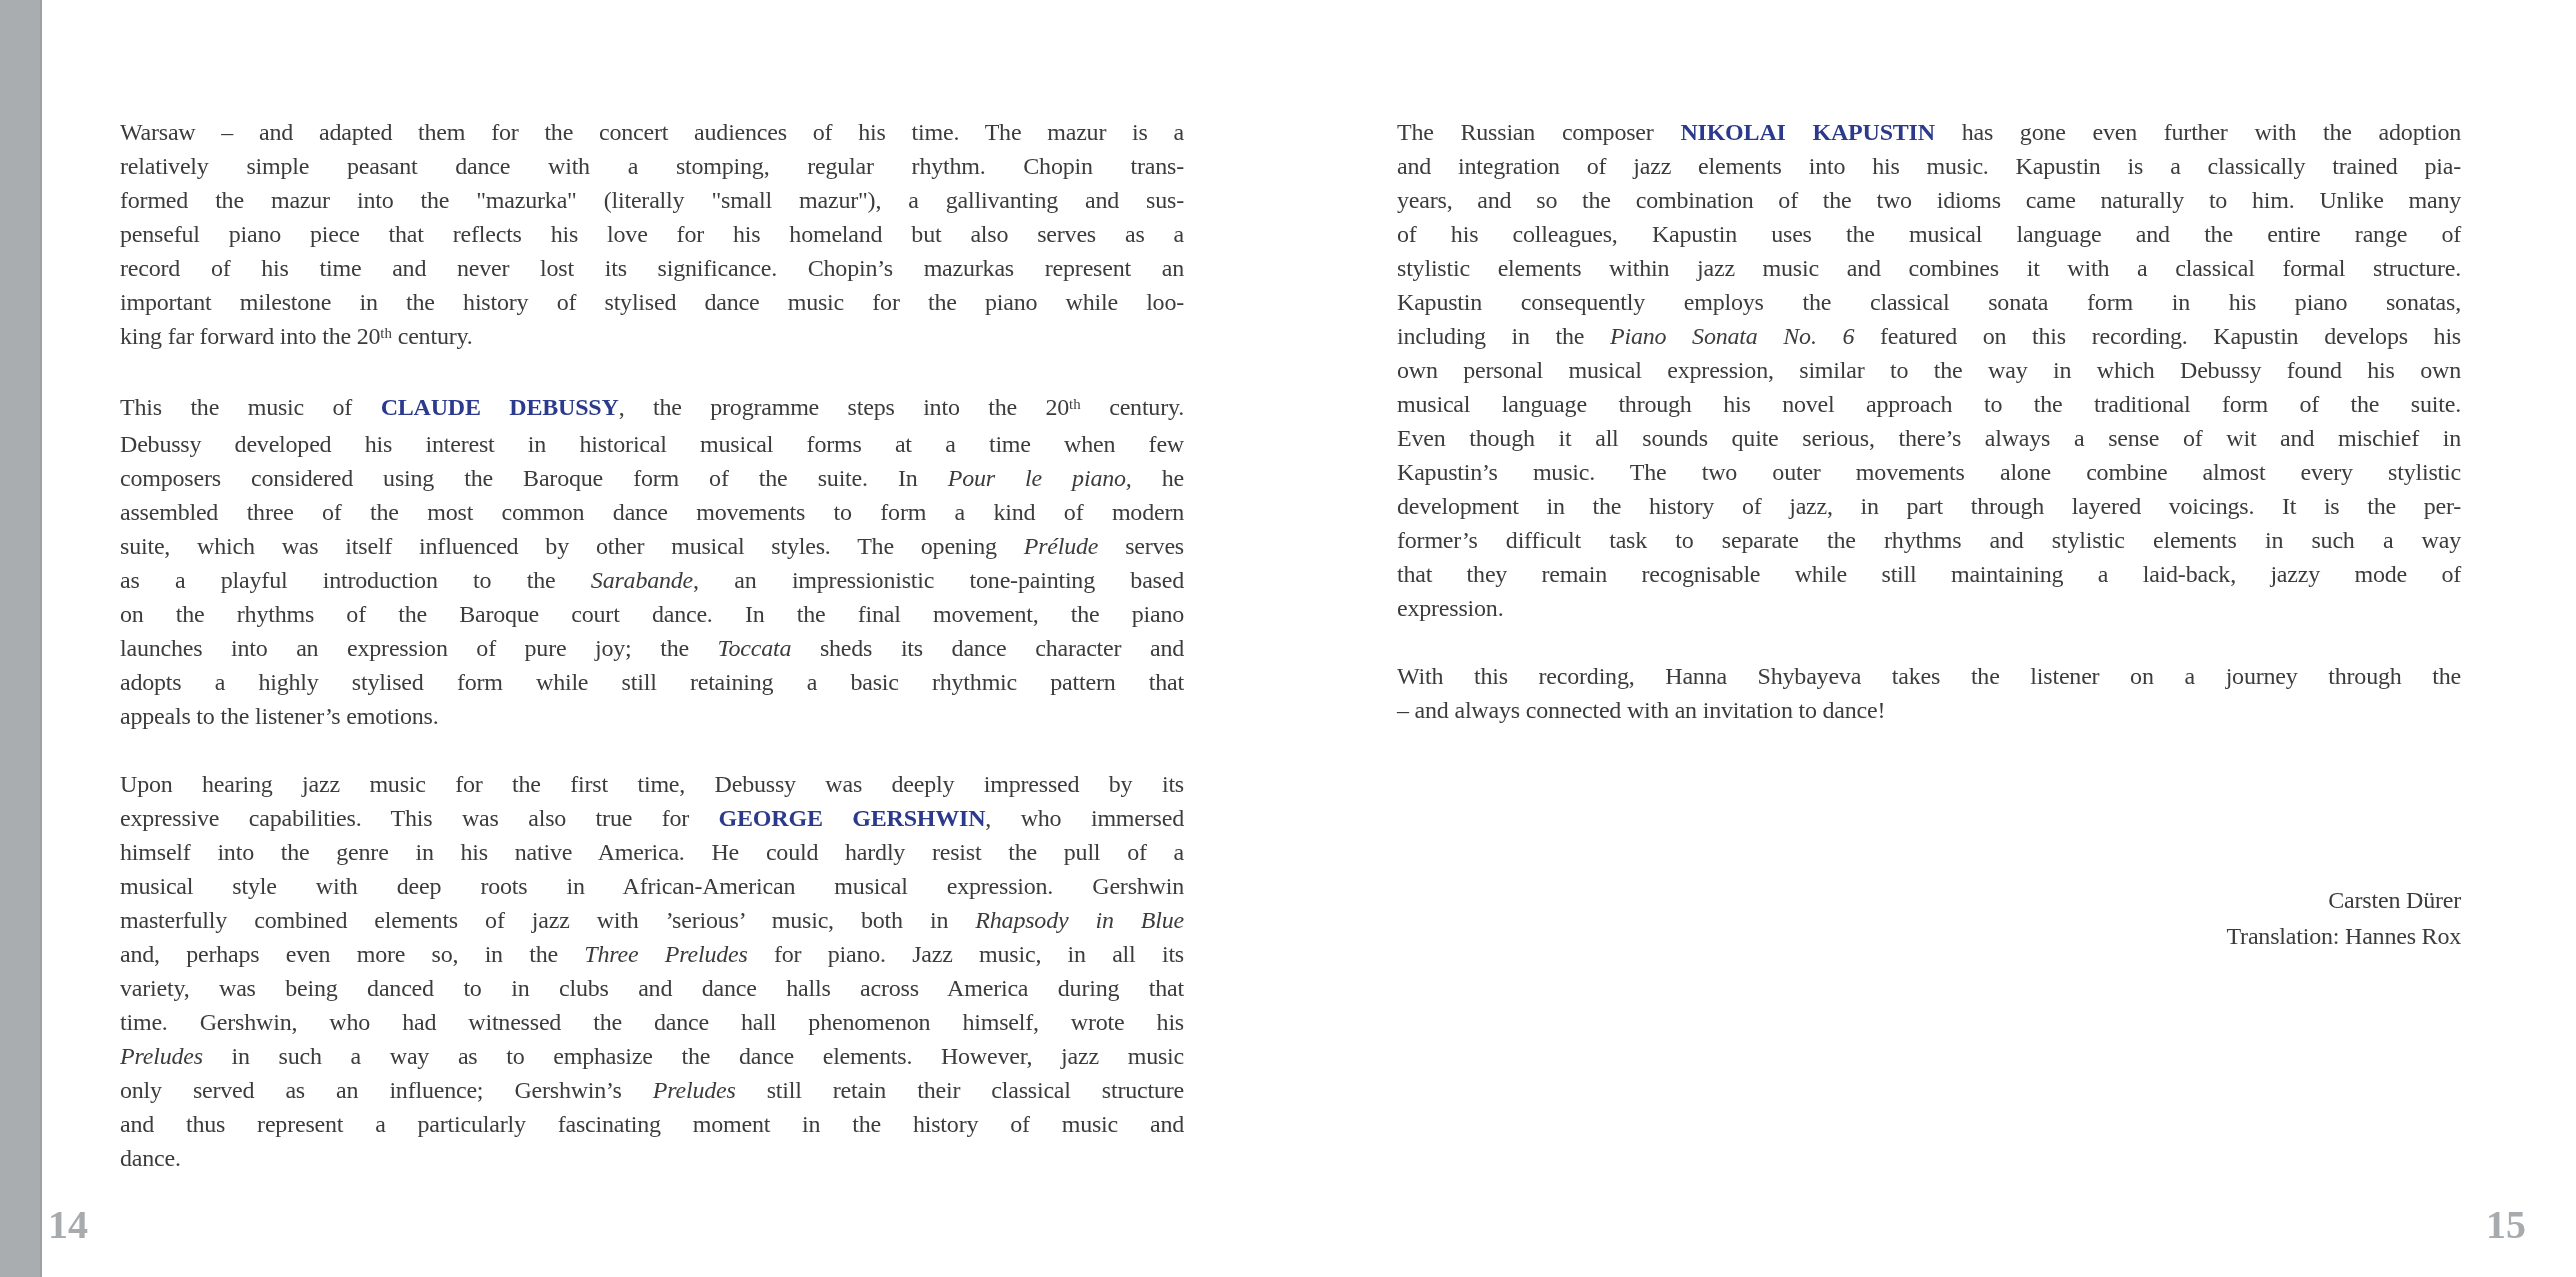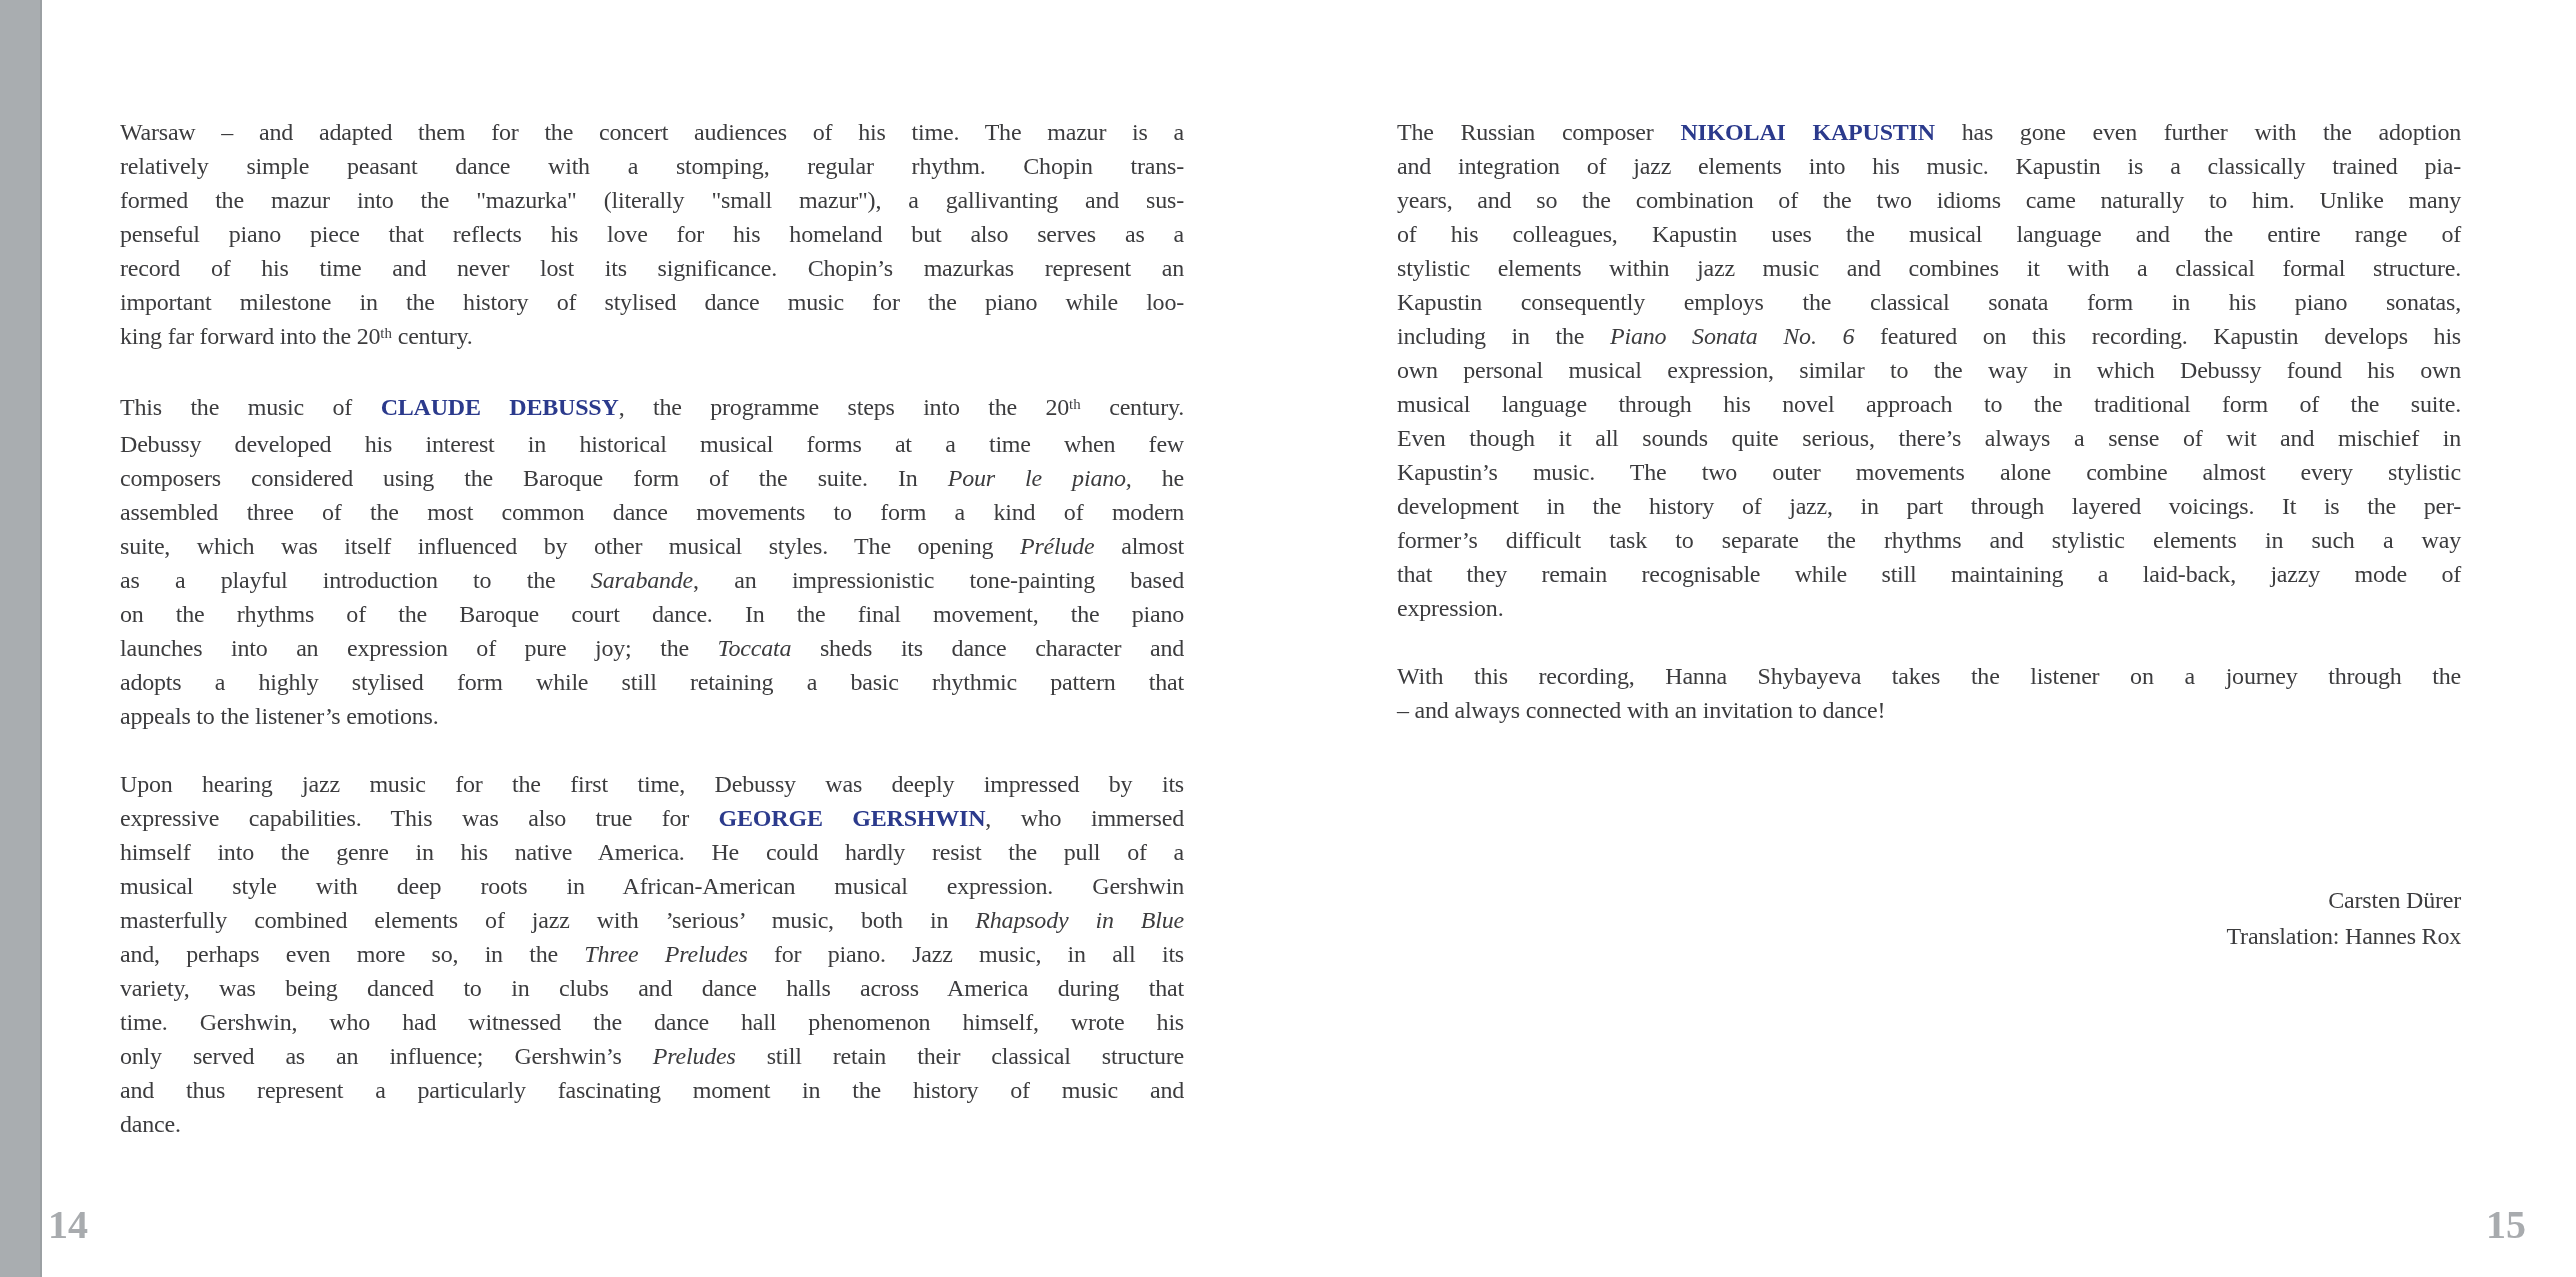--- a/index.html
+++ b/index.html
@@ -94,36 +94,37 @@
           <div class="ln"><span class="run">penseful piano piece that reflects his love for his homeland but also serves as a</span></div>
           <div class="ln"><span class="run">record of his time and never lost its significance. Chopin’s mazurkas represent an</span></div>
           <div class="ln"><span class="run">important milestone in the history of stylised dance music for the piano while loo-</span></div>
           <div class="ln"><span class="run">king far forward into the 20</span><span class="run sup">th</span><span class="run"> century.</span></div>
         </div>
         <div class="p">
           <div class="ln"><span class="run">This the music of </span><span class="run b">CLAUDE DEBUSSY</span><span class="run">, the programme steps into the 20</span><span class="run sup">th</span><span class="run"> century.</span></div>
           <div class="ln"><span class="run">Debussy developed his interest in historical musical forms at a time when few</span></div>
           <div class="ln"><span class="run">composers considered using the Baroque form of the suite. In </span><span class="run i">Pour le piano,</span><span class="run"> he</span></div>
           <div class="ln"><span class="run">assembled three of the most common dance movements to form a kind of modern</span></div>
-          <div class="ln"><span class="run">suite, which was itself influenced by other musical styles. The opening </span><span class="run i">Prélude</span><span class="run"> almost</span></div>
+          <div class="ln"><span class="run">suite, which was itself influenced by other musical styles. The opening </span><span class="run i">Prélude</span><span class="run"> serves</span></div>
           <div class="ln"><span class="run">as a playful introduction to the </span><span class="run i">Sarabande</span><span class="run">, an impressionistic tone-painting based</span></div>
           <div class="ln"><span class="run">on the rhythms of the Baroque court dance. In the final movement, the piano</span></div>
           <div class="ln"><span class="run">launches into an expression of pure joy; the </span><span class="run i">Toccata</span><span class="run"> sheds its dance character and</span></div>
           <div class="ln"><span class="run">adopts a highly stylised form while still retaining a basic rhythmic pattern that</span></div>
           <div class="ln"><span class="run">appeals to the listener’s emotions.</span></div>
         </div>
         <div class="p">
           <div class="ln"><span class="run">Upon hearing jazz music for the first time, Debussy was deeply impressed by its</span></div>
           <div class="ln"><span class="run">expressive capabilities. This was also true for </span><span class="run b">GEORGE GERSHWIN</span><span class="run">, who immersed</span></div>
           <div class="ln"><span class="run">himself into the genre in his native America. He could hardly resist the pull of a</span></div>
           <div class="ln"><span class="run">musical style with deep roots in African-American musical expression. Gershwin</span></div>
           <div class="ln"><span class="run">masterfully combined elements of jazz with ’serious’ music, both in </span><span class="run i">Rhapsody in Blue</span></div>
           <div class="ln"><span class="run">and, perhaps even more so, in the </span><span class="run i">Three Preludes</span><span class="run"> for piano. Jazz music, in all its</span></div>
           <div class="ln"><span class="run">variety, was being danced to in clubs and dance halls across America during that</span></div>
           <div class="ln"><span class="run">time. Gershwin, who had witnessed the dance hall phenomenon himself, wrote his</span></div>
+          <div class="ln"><span class="run i">Preludes</span><span class="run"> in such a way as to emphasize the dance elements. However, jazz music</span></div>
           <div class="ln"><span class="run">only served as an influence; Gershwin’s </span><span class="run i">Preludes</span><span class="run"> still retain their classical structure</span></div>
           <div class="ln"><span class="run">and thus represent a particularly fascinating moment in the history of music and</span></div>
           <div class="ln"><span class="run">dance.</span></div>
         </div>
       </div>
     <div class="pagenum pagenum-left">14</div>
   </section>
 
   <section>
     <div class="col col-right">

